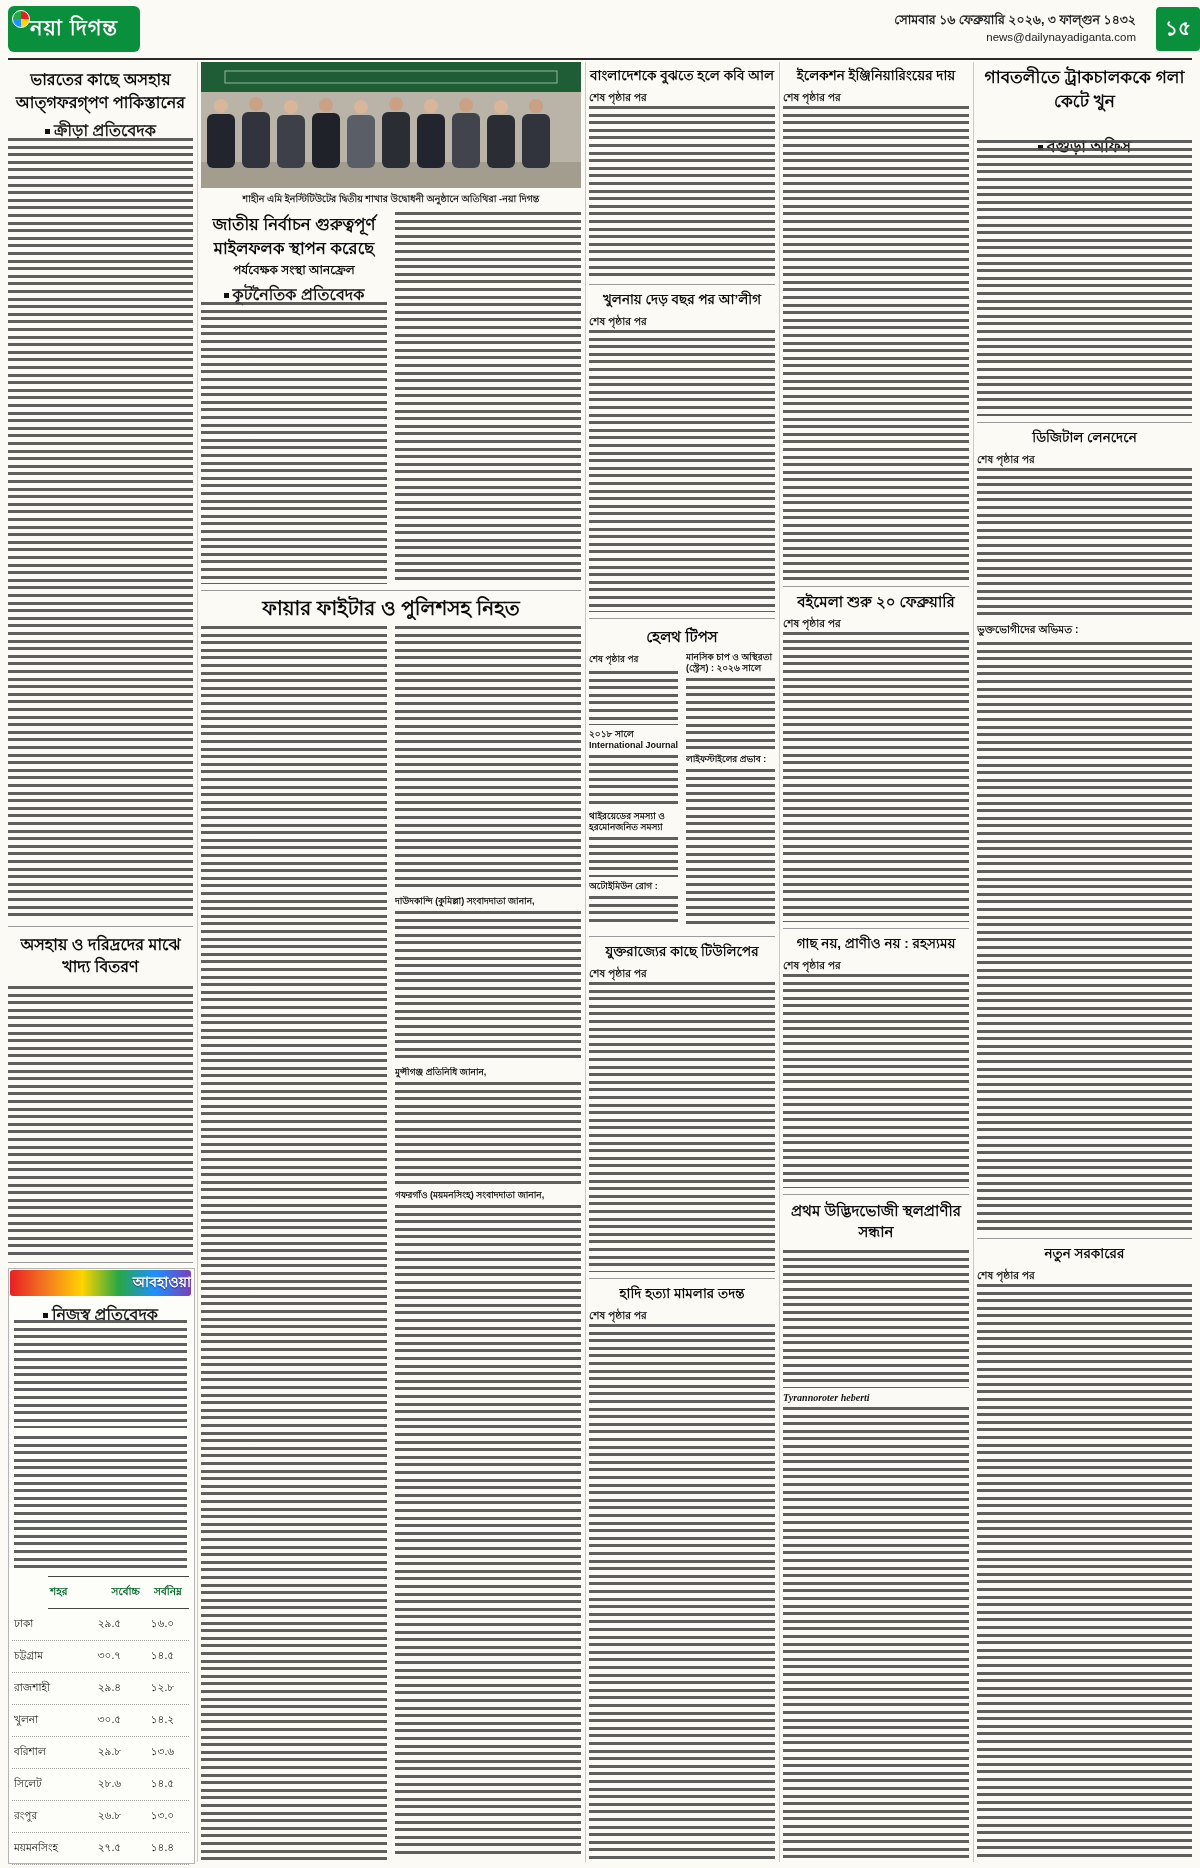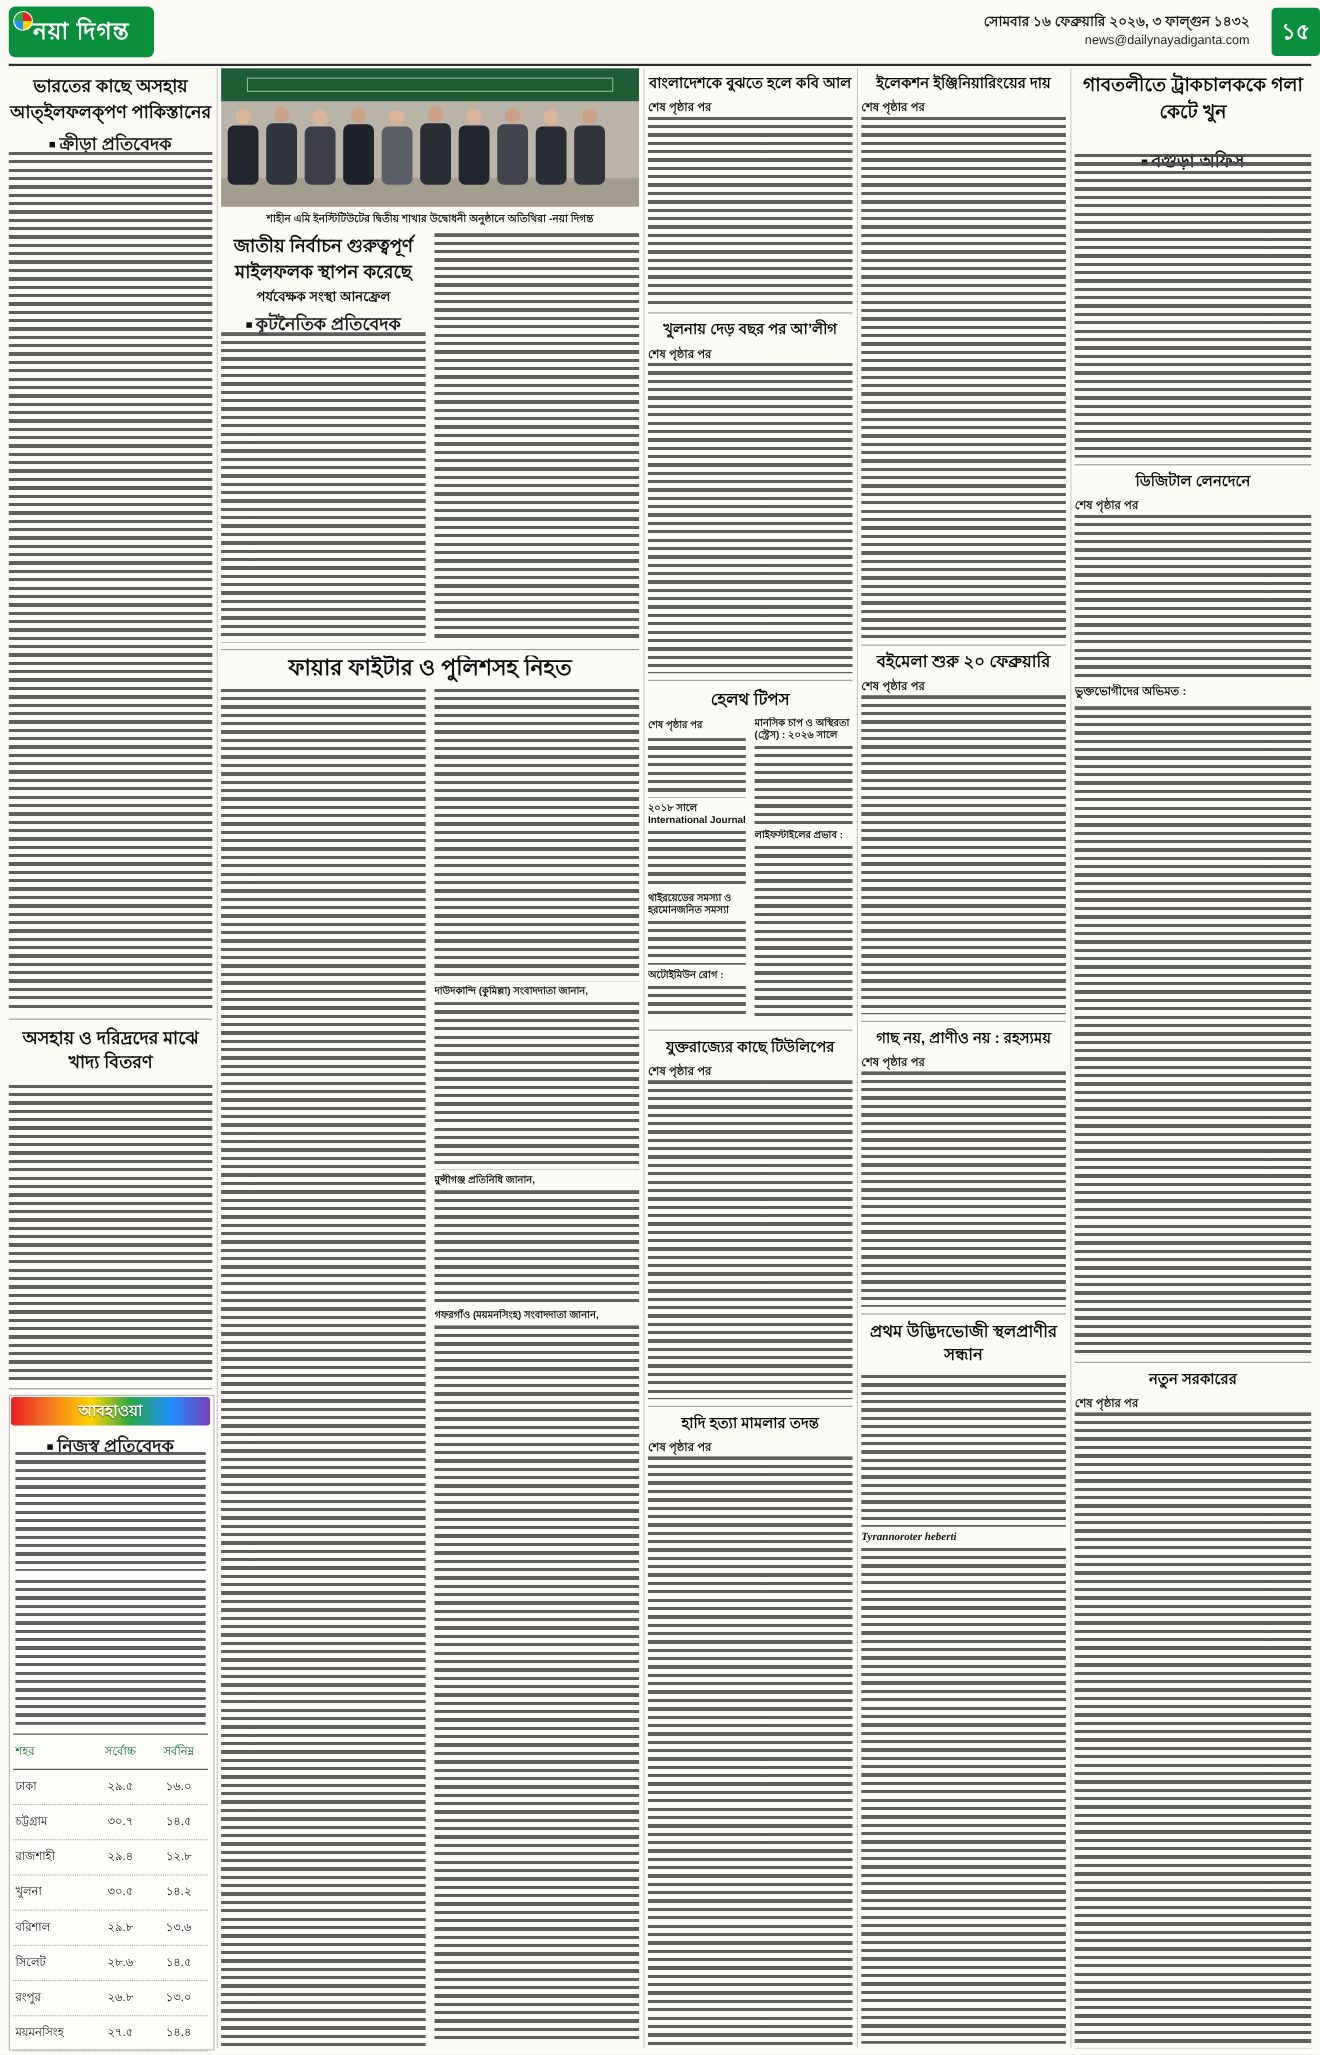--- a/index.html
+++ b/index.html
@@ -29,27 +29,27 @@
   .frag{font-size:9px;font-weight:bold;line-height:11px;color:#111;overflow:hidden;}
   .latin{font-style:italic;font-family:"Liberation Serif","DejaVu Serif",serif;font-weight:bold;font-size:10px;}
   .hdiv{background:#9a9a9a;height:1px;}
   .vrule{background:#c9c9c9;width:1px;}
   .stack{display:flex;flex-direction:column;}
   .stack>*{margin-bottom:4px;}
   .caption{font-size:9.5px;font-weight:bold;text-align:center;color:#222;}
   
   .wbox{border:1px solid #b5b5b5;background:#fdfdf9;}
   .rainbow{background:linear-gradient(90deg,#e81e25,#f47b20,#ffd400,#28a745,#1e90ff,#7a3fb8);
-           display:flex;align-items:center;justify-content:center;border-radius:3px;}
+           display:flex;align-items:center;justify-content:flex-end;border-radius:3px;}
   .rainbow span{color:#fff;font-weight:bold;font-size:14px;text-shadow:0 1px 1px rgba(0,0,0,.5);}
   .wtable{display:flex;flex-direction:column;font-size:10.5px;}
   .wrow{display:flex;align-items:center;height:31px;border-bottom:1px dotted #a0a0a0;}
   .wrow .city{flex:1.3;text-align:left;padding-left:2px;}
   .wrow .num{flex:1;text-align:center;}
-  .whead{font-weight:normal;border-top:1.5px solid #444;border-bottom:1.5px solid #444;color:#0a6b30;}
+  .whead{font-weight:bold;border-top:1.5px solid #444;border-bottom:1.5px solid #444;color:#0a6b30;margin-left:36px;}
 </style>
 </head>
 <body>
 
 <div class="page">
 
   <div class="abs logo" style="left:8px;top:6px;width:132px;height:46px;">
     <span class="abs pinwheel" style="left:4px;top:4px;"></span>
     <span class="brand">নয়া দিগন্ত</span>
   </div>
@@ -58,21 +58,21 @@
     <div class="email">news@dailynayadiganta.com</div>
   </div>
   <div class="abs pagenum" style="left:1156px;top:7px;width:44px;height:44px;">১৫</div>
   <div class="abs toprule" style="left:8px;top:58px;width:1184px;height:2px;"></div>
 
   <div class="abs vrule" style="left:197px;top:62px;height:1800px;"></div>
   <div class="abs vrule" style="left:585px;top:62px;height:1800px;"></div>
   <div class="abs vrule" style="left:779px;top:62px;height:1800px;"></div>
   <div class="abs vrule" style="left:973px;top:62px;height:1800px;"></div>
 
-  <div class="abs hl" style="left:8px;top:68px;width:185px;font-size:16px;line-height:23px;">ভারতের কাছে অসহায় আত্ইলফলক্পণ পাকিস্তানের</div>
+  <div class="abs hl" style="left:8px;top:68px;width:185px;font-size:16px;line-height:23px;">ভারতের কাছে অসহায় আত্গফরগ্পণ পাকিস্তানের</div>
   <div class="abs kick" style="left:8px;top:118px;width:185px;">
     <span class="bullet"></span>
     <span>ক্রীড়া প্রতিবেদক</span>
   </div>
   <div class="abs tx" style="left:8px;top:138px;width:185px;height:782px;"></div>
   <div class="abs hdiv" style="left:8px;top:926px;width:185px;"></div>
 
   <div class="abs hl" style="left:8px;top:934px;width:185px;font-size:16px;line-height:22px;">অসহায় ও দরিদ্রদের মাঝে খাদ্য বিতরণ</div>
   <div class="abs tx" style="left:8px;top:986px;width:185px;height:270px;"></div>
   <div class="abs hdiv" style="left:8px;top:1262px;width:185px;"></div>

